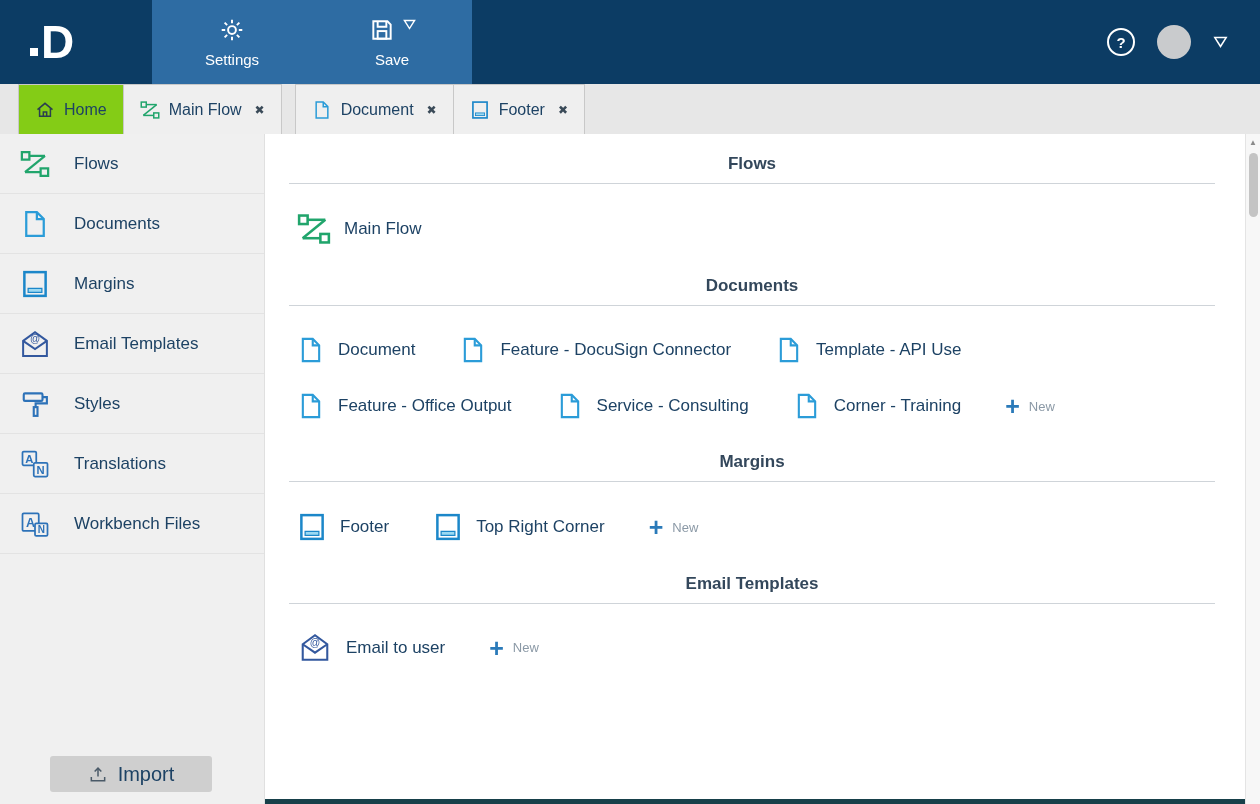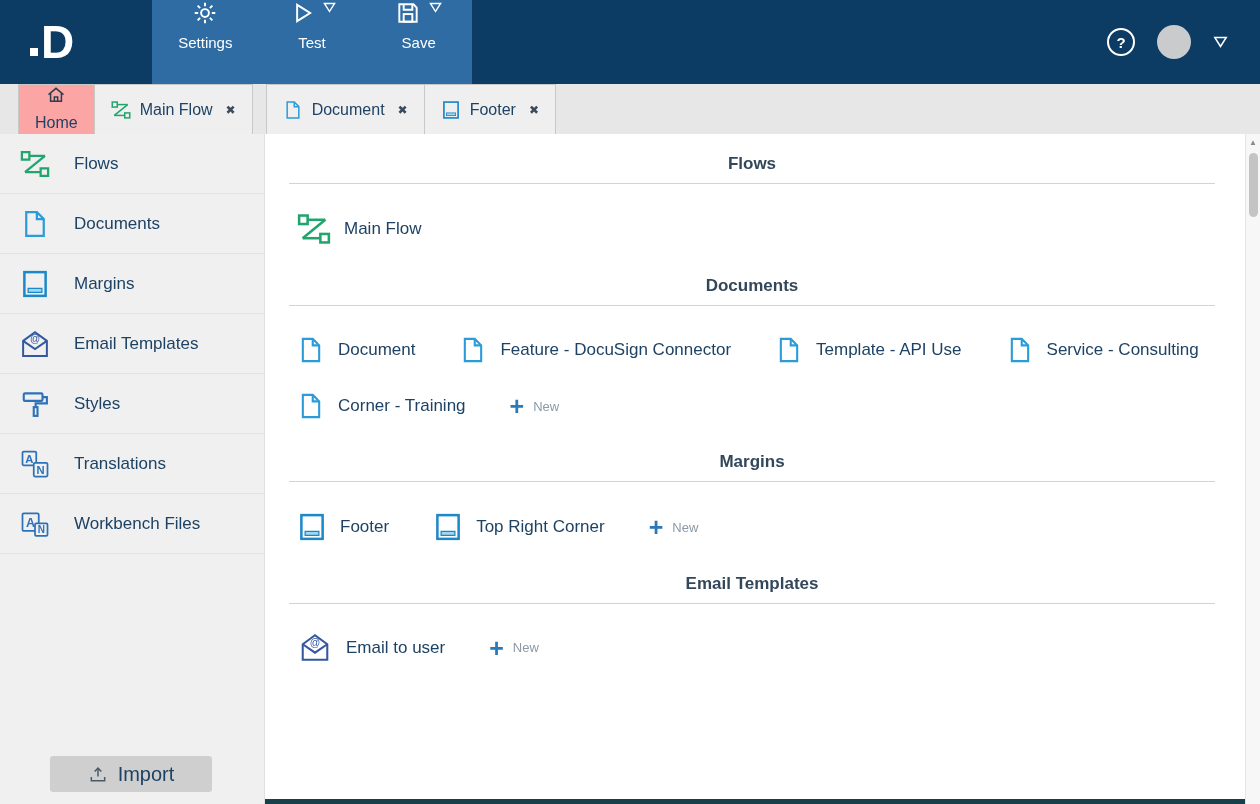--- a/index.html
+++ b/index.html
@@ -19,21 +19,21 @@
   }
   .logo { display:flex; align-items:flex-end; margin-left:30px; cursor:pointer; }
   .logo-dot { width:8px; height:8px; background:#fff; margin:0 3px 7px 0; }
   .logo-letter { color:#fff; font-size:46px; font-weight:bold; line-height:0.92; }
   .toolbar {
     position:absolute; left:152px; top:0; height:100%; width:320px;
     background:#2e6ca3; display:flex;
   }
   .tool-btn {
     flex:1; background:transparent; border:none; color:#fff; cursor:pointer;
-    display:flex; flex-direction:column; align-items:center; 
+    display:flex; flex-direction:column; align-items:center; justify-content:center;
     gap:6px; font-family:inherit; font-size:15px;
   }
   .tool-icon-row { display:flex; align-items:flex-start; gap:8px; height:28px; }
   .tool-icon { width:26px; height:26px; }
   .dd-icon { width:13px; height:11px; margin-top:2px; }
   .topbar-right { margin-left:auto; display:flex; align-items:center; gap:22px; padding-right:32px; }
   .help {
     width:28px; height:28px; border:2px solid #fff; border-radius:50%;
     color:#fff; display:flex; align-items:center; justify-content:center;
     font-size:15px; font-weight:bold; cursor:pointer;
@@ -44,21 +44,21 @@
   
   .tab-bar {
     height:50px; background:#e7e7e7; display:flex; align-items:stretch;
     padding-left:18px;
   }
   .tab {
     display:flex; align-items:center; gap:9px; padding:0 16px;
     background:#efefef; border:1px solid #c8c8c8; border-bottom:none;
     margin-right:-1px; color:#1d4264; font-size:16px; cursor:pointer; white-space:nowrap;
   }
-  .tab.active { background:#fca5a5;flex-direction:column; }
+  .tab.active { background:#84cc16; }
   .tab.tab-gap { margin-left:14px; }
   .tab-icon { width:20px; height:20px; }
   .tab-close { font-size:12px; color:#3a4a58; margin-left:4px; cursor:pointer; }
 
   
   .body { display:flex; height:670px; }
 
   .sidebar {
     width:265px; flex-shrink:0; background:#f0f0f0; position:relative;
     border-right:1px solid #e0e0e0;
@@ -115,35 +115,20 @@
           <span class="icon tool-icon">
             <svg viewBox="0 0 24 24" fill="none" stroke="#fff" stroke-width="1.8">
               <circle cx="12" cy="12" r="3.6"></circle>
               <path d="M12 2.5v3.2M12 18.3v3.2M2.5 12h3.2M18.3 12h3.2M5.2 5.2l2.3 2.3M16.5 16.5l2.3 2.3M18.8 5.2l-2.3 2.3M7.5 16.5l-2.3 2.3"></path>
             </svg>
           </span>
         </span>
         <span class="tool-label">Settings</span>
       </button>
 
-      <button class="tool-btn">
-        <span class="tool-icon-row">
-          <span class="icon tool-icon">
-            <svg viewBox="0 0 24 24" fill="none" stroke="#fff" stroke-width="1.8">
-              <path d="M7.5 4.5v15l12-7.5z"></path>
-            </svg>
-          </span>
-          <span class="icon dd-icon">
-            <svg viewBox="0 0 12 10" fill="none" stroke="#fff" stroke-width="1.3">
-              <path d="M1.3 1.3h9.4L6 8.7z"></path>
-            </svg>
-          </span>
-        </span>
-        <span class="tool-label">Test</span>
-      </button>
 
       <button class="tool-btn">
         <span class="tool-icon-row">
           <span class="icon tool-icon">
             <svg viewBox="0 0 24 24" fill="none" stroke="#fff" stroke-width="1.8">
               <path d="M4 4h13l3 3v13H4z"></path>
               <path d="M8 4v5h8V4"></path>
               <rect x="8" y="13" width="8" height="7"></rect>
             </svg>
           </span>
@@ -356,20 +341,29 @@
                 </span>
                 <span class="item-label">Template - API Use</span>
               </div>
               <div class="item">
                 <span class="icon item-icon document">
                   <svg viewBox="0 0 24 24" fill="none" stroke="#2b9cd8" stroke-width="1.8">
                     <path d="M5 2.5h8.5L19 8v13.5H5z"></path>
                     <path d="M13.5 2.5V8H19"></path>
                   </svg>
                 </span>
+                <span class="item-label">Feature - Office Output</span>
+              </div>
+              <div class="item">
+                <span class="icon item-icon document">
+                  <svg viewBox="0 0 24 24" fill="none" stroke="#2b9cd8" stroke-width="1.8">
+                    <path d="M5 2.5h8.5L19 8v13.5H5z"></path>
+                    <path d="M13.5 2.5V8H19"></path>
+                  </svg>
+                </span>
                 <span class="item-label">Service - Consulting</span>
               </div>
               <div class="item">
                 <span class="icon item-icon document">
                   <svg viewBox="0 0 24 24" fill="none" stroke="#2b9cd8" stroke-width="1.8">
                     <path d="M5 2.5h8.5L19 8v13.5H5z"></path>
                     <path d="M13.5 2.5V8H19"></path>
                   </svg>
                 </span>
                 <span class="item-label">Corner - Training</span>

